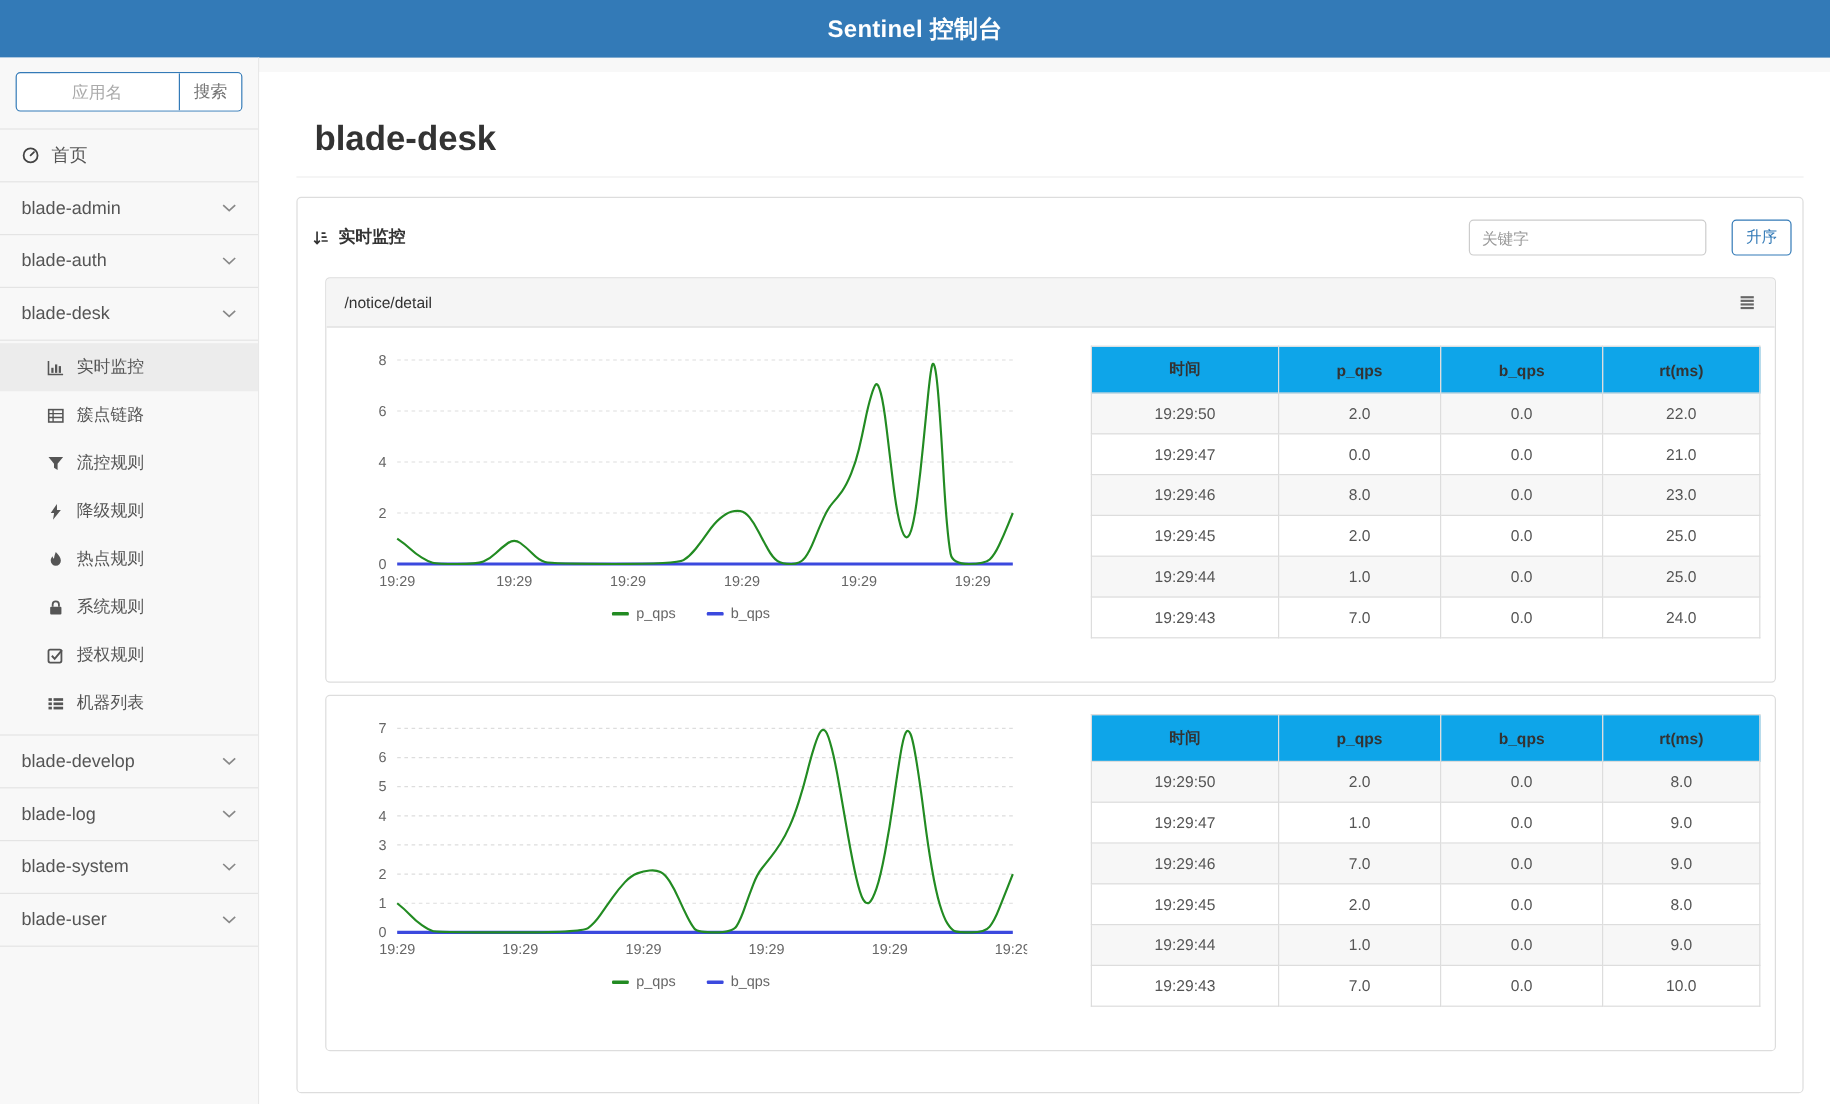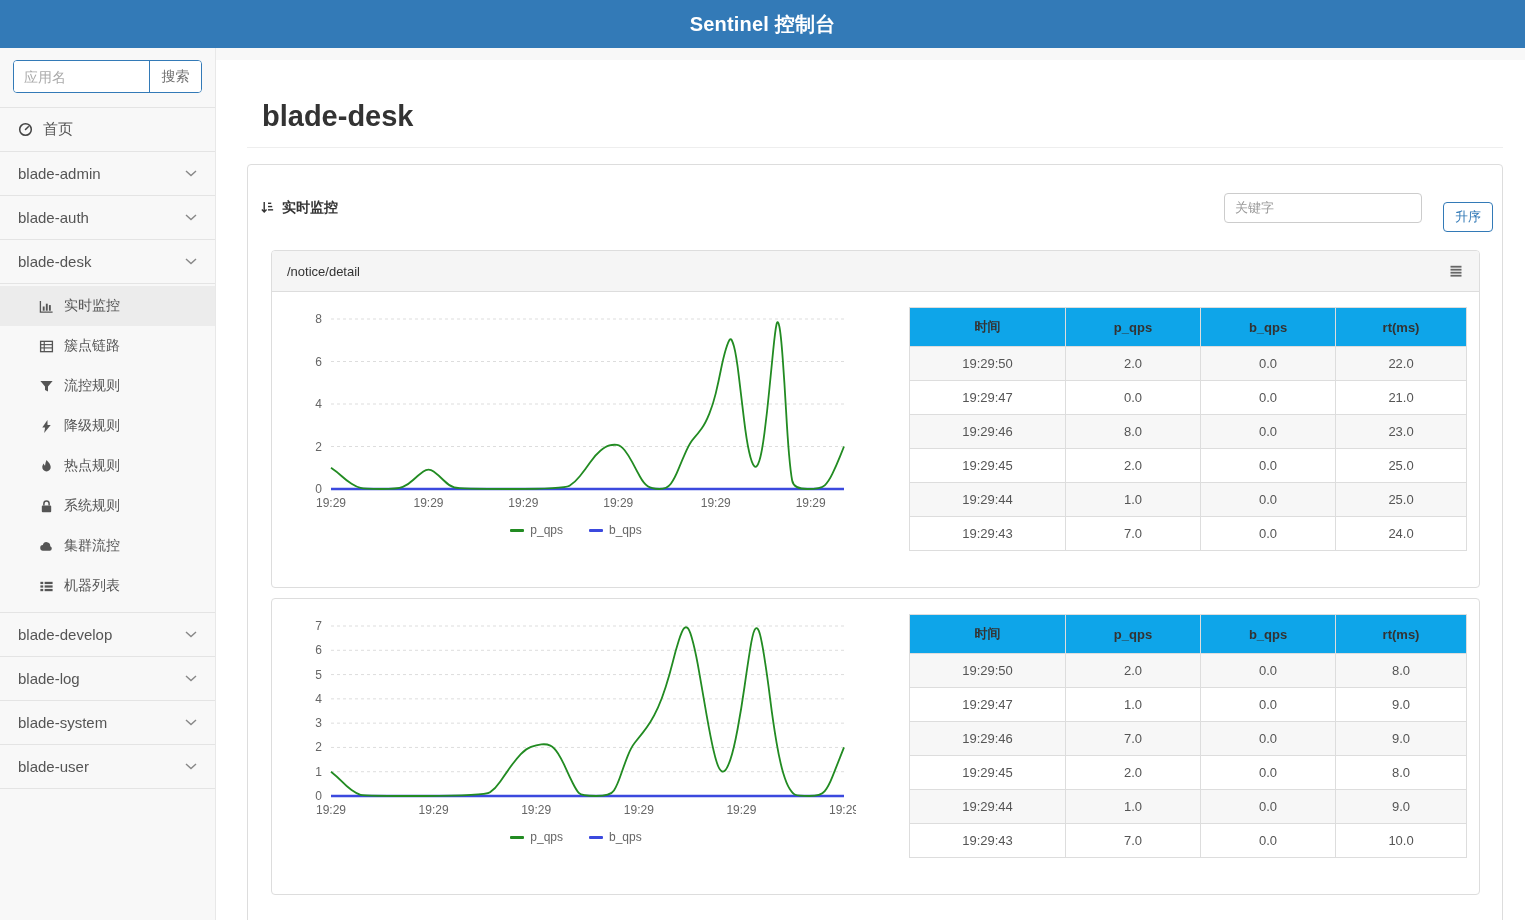--- a/index.html
+++ b/index.html
@@ -22,21 +22,21 @@
   .sidebar{
     width:216px; flex:0 0 216px; background:#f8f8f8;
     border-right:1px solid #e8e8e8; overflow:hidden;
   }
   .main{ flex:1; padding-top:12px; }
   .main-inner{ background:#fff; min-height:864px; }
 
   
   .search-group{
     margin:12px 13px 14px 13px; display:flex; height:33px;
-    border:1px solid #337ab7; border-radius:4px; overflow:hidden; background:#fff;
+    border:1px solid #337ab7; border-radius:4px; overflow:hidden; background:#fff;padding-left:36px;
   }
   .search-group input{
     flex:1; border:none; outline:none; padding:0 10px; font-size:14px;
     font-family:"Liberation Sans", sans-serif; color:#555; min-width:0; background:#fff;
   }
   .search-group input::placeholder{ color:#aaa; }
   .search-group button{
     width:52px; background:#fff; border:none; border-left:1px solid #337ab7;
     color:#737373; font-size:14px; cursor:pointer; font-family:"Liberation Sans", sans-serif;
   }
@@ -75,21 +75,21 @@
   .panel-spacer{ flex:1; }
   .keyword-input{
     width:198px; height:30px; border:1px solid #ccc; border-radius:4px;
     padding:0 10px; font-size:13px; color:#555; outline:none;
     font-family:"Liberation Sans", sans-serif;
   }
   .keyword-input::placeholder{ color:#999; }
   .sort-btn{
     margin-left:21px; width:50px; height:30px; background:#fff;
     border:1px solid #337ab7; border-radius:4px; color:#337ab7;
-    font-size:13px; cursor:pointer; font-family:"Liberation Sans", sans-serif;margin-top:19px;
+    font-size:13px; cursor:pointer; font-family:"Liberation Sans", sans-serif;
   }
 
   
   .card{
     margin:0 22px 10px 23px; border:1px solid #ddd; border-radius:4px;
     background:#fff; overflow:hidden;
   }
   .card-header{
     background:#f5f5f5; border-bottom:1px solid #ddd;
     padding:12px 15px; font-size:13px; color:#333;
@@ -222,24 +222,25 @@
                 <svg viewBox="0 0 16 16" width="15" height="15">
                   <rect x="3" y="7" width="10" height="7" rx="1" fill="currentColor"></rect>
                   <path d="M5.2 7V5a2.8 2.8 0 0 1 5.6 0v2" fill="none" stroke="currentColor" stroke-width="1.6"></path>
                 </svg>
               </span>
               <span>系统规则</span>
             </div>
             <div class="sub-item">
               <span class="mi">
                 <svg viewBox="0 0 16 16" width="15" height="15">
-                  <path d="M4.5 12.5a3 3 0 0 1-.4-6A4 4 0 0 1 12 7.6a2.6 2.6 0 0 1-.6 5z" fill="currentColor"></path>
-                </svg>
-              </span>
-              <span>集群流控</span>
+                  <rect x="1.5" y="2.5" width="11.5" height="11.5" rx="1.5" fill="none" stroke="currentColor" stroke-width="1.6"></rect>
+                  <path d="M4.5 8l2.5 2.7L13.5 3" fill="none" stroke="currentColor" stroke-width="1.8"></path>
+                </svg>
+              </span>
+              <span>授权规则</span>
             </div>
             <div class="sub-item">
               <span class="mi">
                 <svg viewBox="0 0 16 16" width="15" height="15">
                   <g fill="currentColor">
                     <rect x="1.5" y="3" width="3" height="2.4"></rect>
                     <rect x="6" y="3" width="8.5" height="2.4"></rect>
                     <rect x="1.5" y="6.8" width="3" height="2.4"></rect>
                     <rect x="6" y="6.8" width="8.5" height="2.4"></rect>
                     <rect x="1.5" y="10.6" width="3" height="2.4"></rect>

